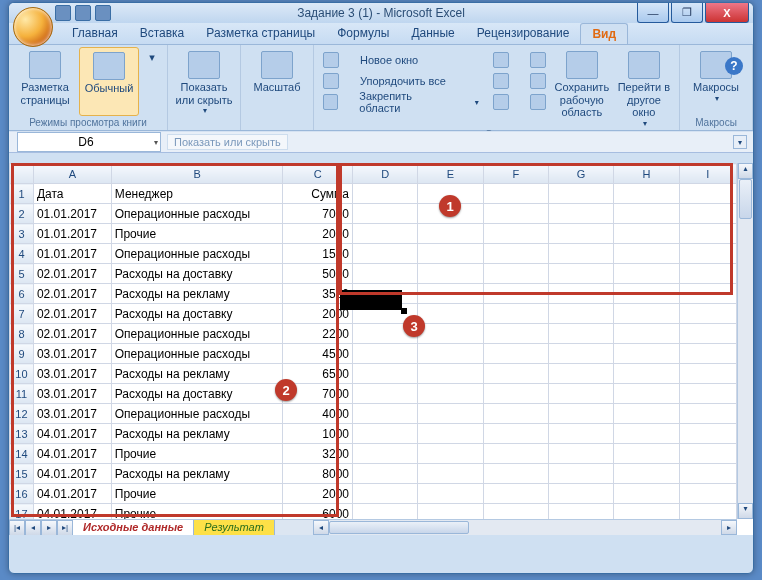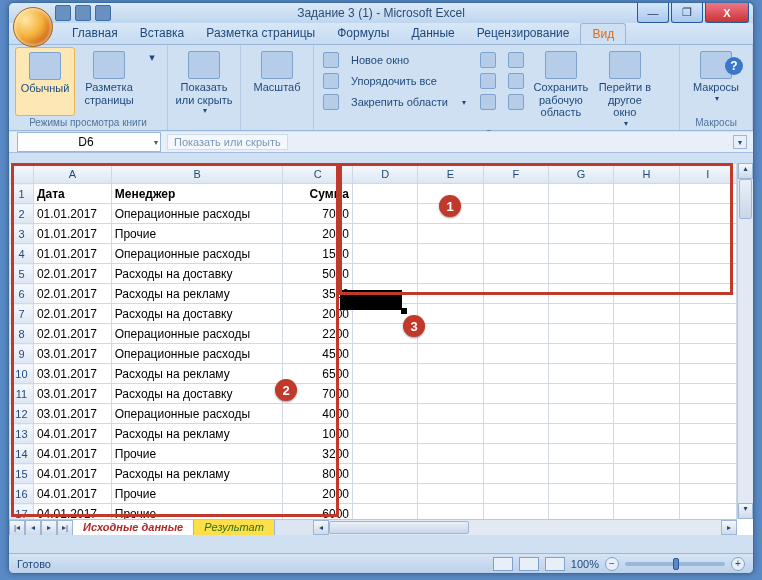--- a/index.html
+++ b/index.html
@@ -8,51 +8,51 @@
   .titlebar { height:20px; background: linear-gradient(#dce9f7,#bfd6ef); position:relative; display:flex; align-items:center; }
   .qat { display:flex; gap:4px; padding-left:46px; align-items:center; }
   .qat .ico { width:16px; height:16px; background:#6a90c0; border:1px solid #3a6ea5; border-radius:2px;}
   .titlebar-title { position:absolute; left:0; right:0; text-align:center; font-size:12px; color:#2a4d75; pointer-events:none;}
   .winbtns { position:absolute; right:4px; top:0; display:flex;}
   .winbtn { width:32px; height:20px; margin-left:2px; border:1px solid #245a9c; border-top:none; border-radius:0 0 3px 3px; background:linear-gradient(#d6e6f8,#a9c9ee); font-size:11px; color:#23395d; display:flex;align-items:center;justify-content:center;}
   .winbtn.close { width:44px; background:linear-gradient(#e78,#c33); color:#fff; font-weight:bold;}
   .office-btn { position:absolute; left:4px; top:4px; width:40px; height:40px; border-radius:50%; background:radial-gradient(circle at 30% 30%, #ffe9a8, #f5b13c 45%, #c75a10 80%); border:1px solid #a56a10; z-index:20; box-shadow:inset 0 0 4px #fff;}
   .tabs { height:22px; background:linear-gradient(#d8e7f7,#c6dbf2); display:flex; padding-left:52px; font-size:12px; border-bottom:1px solid #9ab7d9;}
   .tab { padding:3px 11px; color:#1f497d; cursor:default;}
-  .tab.active { background:#cfe0f2; border:1px solid #9ab7d9; border-bottom:none; border-radius:3px 3px 0 0; color:#e06a12; font-weight:400;}
+  .tab.active { background:#cfe0f2; border:1px solid #9ab7d9; border-bottom:none; border-radius:3px 3px 0 0; color:#e06a12; font-weight:700;}
   .ribbon { height:86px; background:#cfe0f2; display:flex; border-bottom:1px solid #9ab7d9;}
   .group { border-right:1px solid #b4c9e2; padding:2px 6px 0 6px; display:flex; flex-direction:column; justify-content:space-between;}
   .group-body { display:flex; gap:4px; flex:1;}
   .group-label { font-size:10px; color:#51749d; text-align:center; padding:1px 0 2px;}
   .bigbtn { display:flex; flex-direction:column; align-items:center; justify-content:flex-start; width:60px; padding-top:4px; font-size:11px; color:#1f497d; text-align:center; line-height:1.15;}
   .bigbtn .bic { width:32px; height:28px; background:#b5cde9; border:1px solid #7da3cc; margin-bottom:2px; border-radius:2px;}
   .bigbtn.sel { background:#fce7b5; border:1px solid #e5b24c; border-radius:3px;}
   .smallcol { display:flex; flex-direction:column; gap:1px; font-size:11px; color:#1f497d; padding-top:3px;}
-  .smallcol .row { display:flex; align-items:center; gap:12px; height:20px; padding:0 3px;}
+  .smallcol .row { display:flex; align-items:center; gap:21px; height:20px; padding:0 3px;}
   .smallcol .sic { width:16px; height:16px; background:#b5cde9; border:1px solid #7da3cc; border-radius:2px;}
   .tri { font-size:8px; color:#1f497d; margin-left:2px;}
   .help { position:absolute; right:10px; top:54px; width:18px;height:18px;border-radius:50%;background:#3a77c8;color:#fff;font-size:12px;display:flex;align-items:center;justify-content:center;font-weight:bold;}
 
   .formula-row { height:22px; background:#e8eff8; border-bottom:1px solid #a6bde0; border-top:1px solid #d5e2f2; display:flex; align-items:center; font-size:12px; position:relative;}
   .namebox { width:144px; height:20px; border:1px solid #9ab7d9; background:#fff; margin-left:8px; display:flex; align-items:center; justify-content:center; color:#000;}
   .namebox .dd { margin-left:auto; margin-right:2px; font-size:8px; color:#555;}
   .fx-hint { margin-left:6px; color:#7a98bb; background:#f4f7fb; border:1px solid #cdddee; padding:1px 6px; font-size:11px;}
   .fx-expand { position:absolute; right:6px; width:14px;height:14px; border:1px solid #9ab7d9; background:#e8eff8; font-size:8px; display:flex;align-items:center;justify-content:center; color:#1f497d;}
 
   .sheet-area { position:absolute; top:160px; left:0; right:0; bottom:38px; background:#fff; overflow:hidden;}
   .grid { position:absolute; left:0; top:0; right:16px; bottom:16px; overflow:hidden;}
   table.sp { border-collapse:collapse; font-size:12px; color:#000; table-layout:fixed;}
   table.sp th, table.sp td { border:1px solid #d0d7e5; height:20px; padding:0 3px; white-space:nowrap; overflow:hidden;}
   table.sp th { background:linear-gradient(#f6f9fd,#dce6f2); font-weight:normal; color:#1f497d; font-size:11px; text-align:center;}
   th.rowh { width:24px; background:linear-gradient(90deg,#f6f9fd,#dce6f2); text-align:center;}
   th.corner { width:24px; background:#e8eff8;}
   .colA{width:78px}.colB{width:172px}.colC{width:70px;text-align:right}
   .colD{width:66px}.colE{width:66px}.colF{width:66px}.colG{width:66px}.colH{width:66px}.colI{width:58px}
   td.r{}
-  tr.hdr td{font-weight:bold;margin-top:16px;}
+  tr.hdr td{font-weight:normal;margin-top:16px;}
   .red-box1 { position:absolute; border:3px solid #c0392b; pointer-events:none;}
   .box-left { left:2px; top:0px; width:328px; height:354px;}
   .box-right { left:330px; top:0px; width:394px; height:132px;}
   .badge { position:absolute; width:22px;height:22px; border-radius:50%; background:#c0392b; color:#fff; font-size:13px; font-weight:bold; display:flex; align-items:center;justify-content:center; box-shadow:0 1px 2px rgba(0,0,0,.4);}
   .badge.b1 { left:430px; top:32px;}
   .badge.b2 { left:266px; top:216px;}
   .badge.b3 { left:394px; top:152px;}
   .sel-cell { position:absolute; left:331px; top:127px; width:62px; height:20px; background:#000; border:2px solid #000;}
   .sel-handle { position:absolute; left:392px; top:145px; width:6px;height:6px; background:#000;}
   .vscroll { position:absolute; right:0; top:0; bottom:16px; width:16px; background:#e3e9f2; border-left:1px solid #b4c9e2;}
@@ -105,28 +105,28 @@
     <div class="tab">Формулы</div>
     <div class="tab">Данные</div>
     <div class="tab">Рецензирование</div>
     <div class="tab active">Вид</div>
   </div>
   <div class="help">?</div>
 
   <div class="ribbon">
     <div class="group">
       <div class="group-body">
-        <div class="bigbtn sel">
-            <div class="bic"></div>
-            <span>Обычный</span>
-          </div>
         <div class="bigbtn">
             <div class="bic"></div>
             <span style="white-space:pre-line">Разметка
 страницы</span>
+          </div>
+        <div class="bigbtn sel">
+            <div class="bic"></div>
+            <span>Обычный</span>
           </div>
         <div class="bigbtn" style="width:18px">
             <span>▾</span>
           </div>
       </div>
       <div class="group-label">Режимы просмотра книги</div>
     </div>
     <div class="group">
       <div class="group-body">
         <div class="bigbtn">
@@ -464,27 +464,13 @@
     </div>
     <div class="hscroll">
       <div class="btn">◂</div>
       <div class="track">
           <div class="thumb"></div>
         </div>
       <div class="btn">▸</div>
     </div>
   </div>
 
-  <div class="statusbar">
-    <span>Готово</span>
-    <div class="status-right">
-      <div class="viewbtn"></div>
-      <div class="viewbtn"></div>
-      <div class="viewbtn"></div>
-      <span>100%</span>
-      <div class="zm">−</div>
-      <div class="zoom-slider">
-          <div class="th"></div>
-        </div>
-      <div class="zm">+</div>
-    </div>
-  </div>
 </div>
 
 </body></html>

